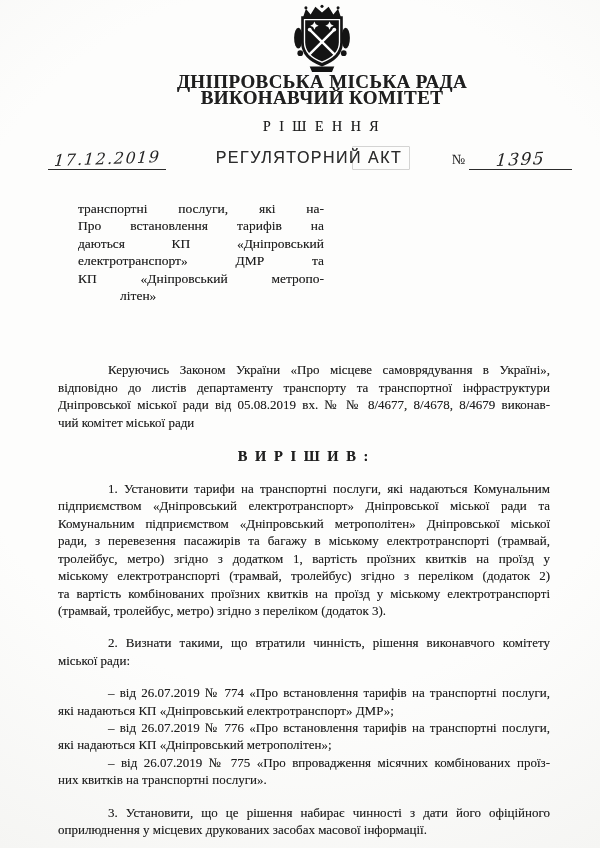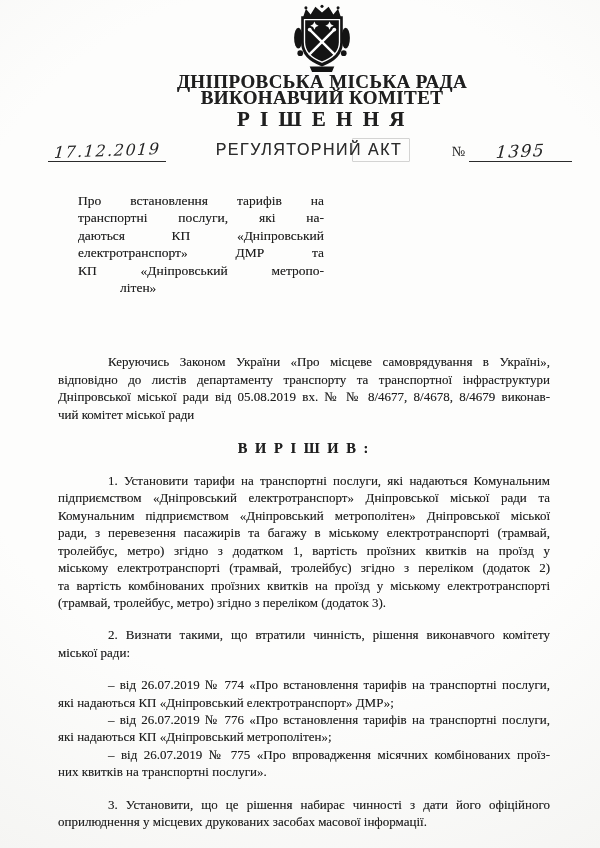--- a/index.html
+++ b/index.html
@@ -11,21 +11,21 @@
     font-family:"Liberation Serif", serif;
     color:#1f1f1f;
   }
   .hdr{padding-top:4px;padding-left:44px;text-align:center;}
   .emblem{display:block;margin:0 auto;}
   .org-name,.org-unit{
     font-weight:bold;font-size:19px;line-height:16px;letter-spacing:.4px;
     text-shadow:0 0 .3px rgba(0,0,0,.45);
   }
   .doc-type{
-    margin-top:4px;font-weight:bold;font-size:21px;line-height:18px;letter-spacing:2.5px;
+    margin-top:12px;font-weight:normal;font-size:14px;line-height:18px;letter-spacing:2.5px;
     text-shadow:0 0 .3px rgba(0,0,0,.5);
   }
   .meta-row{
     margin-top:8px;
     display:flex;align-items:flex-end;
     padding:0 28px 0 48px;
     height:26px;
   }
   .date-cell{
     width:118px;text-align:center;
@@ -120,22 +120,22 @@
     </div>
     <div class="num-cell">
       <span class="num-label">№</span>
       <span class="num-underline">
         <span class="hw">1395</span>
       </span>
     </div>
   </div>
 
   <div class="subject">
+      <div class="s-line">транспортні послуги, які на-</div>
       <div class="s-line">Про встановлення тарифів на</div>
-      <div class="s-line">транспортні послуги, які на-</div>
       <div class="s-line">даються КП «Дніпровський</div>
       <div class="s-line">електротранспорт» ДМР та</div>
       <div class="s-line">КП «Дніпровський метропо-</div>
       <div class="s-line last">літен»</div>
     </div>
 
   <div class="doc-body">
     <div id="preamble">
         <div class="para">
           <div class="p-line first">Керуючись Законом України «Про місцеве самоврядування в Україні»,</div>

